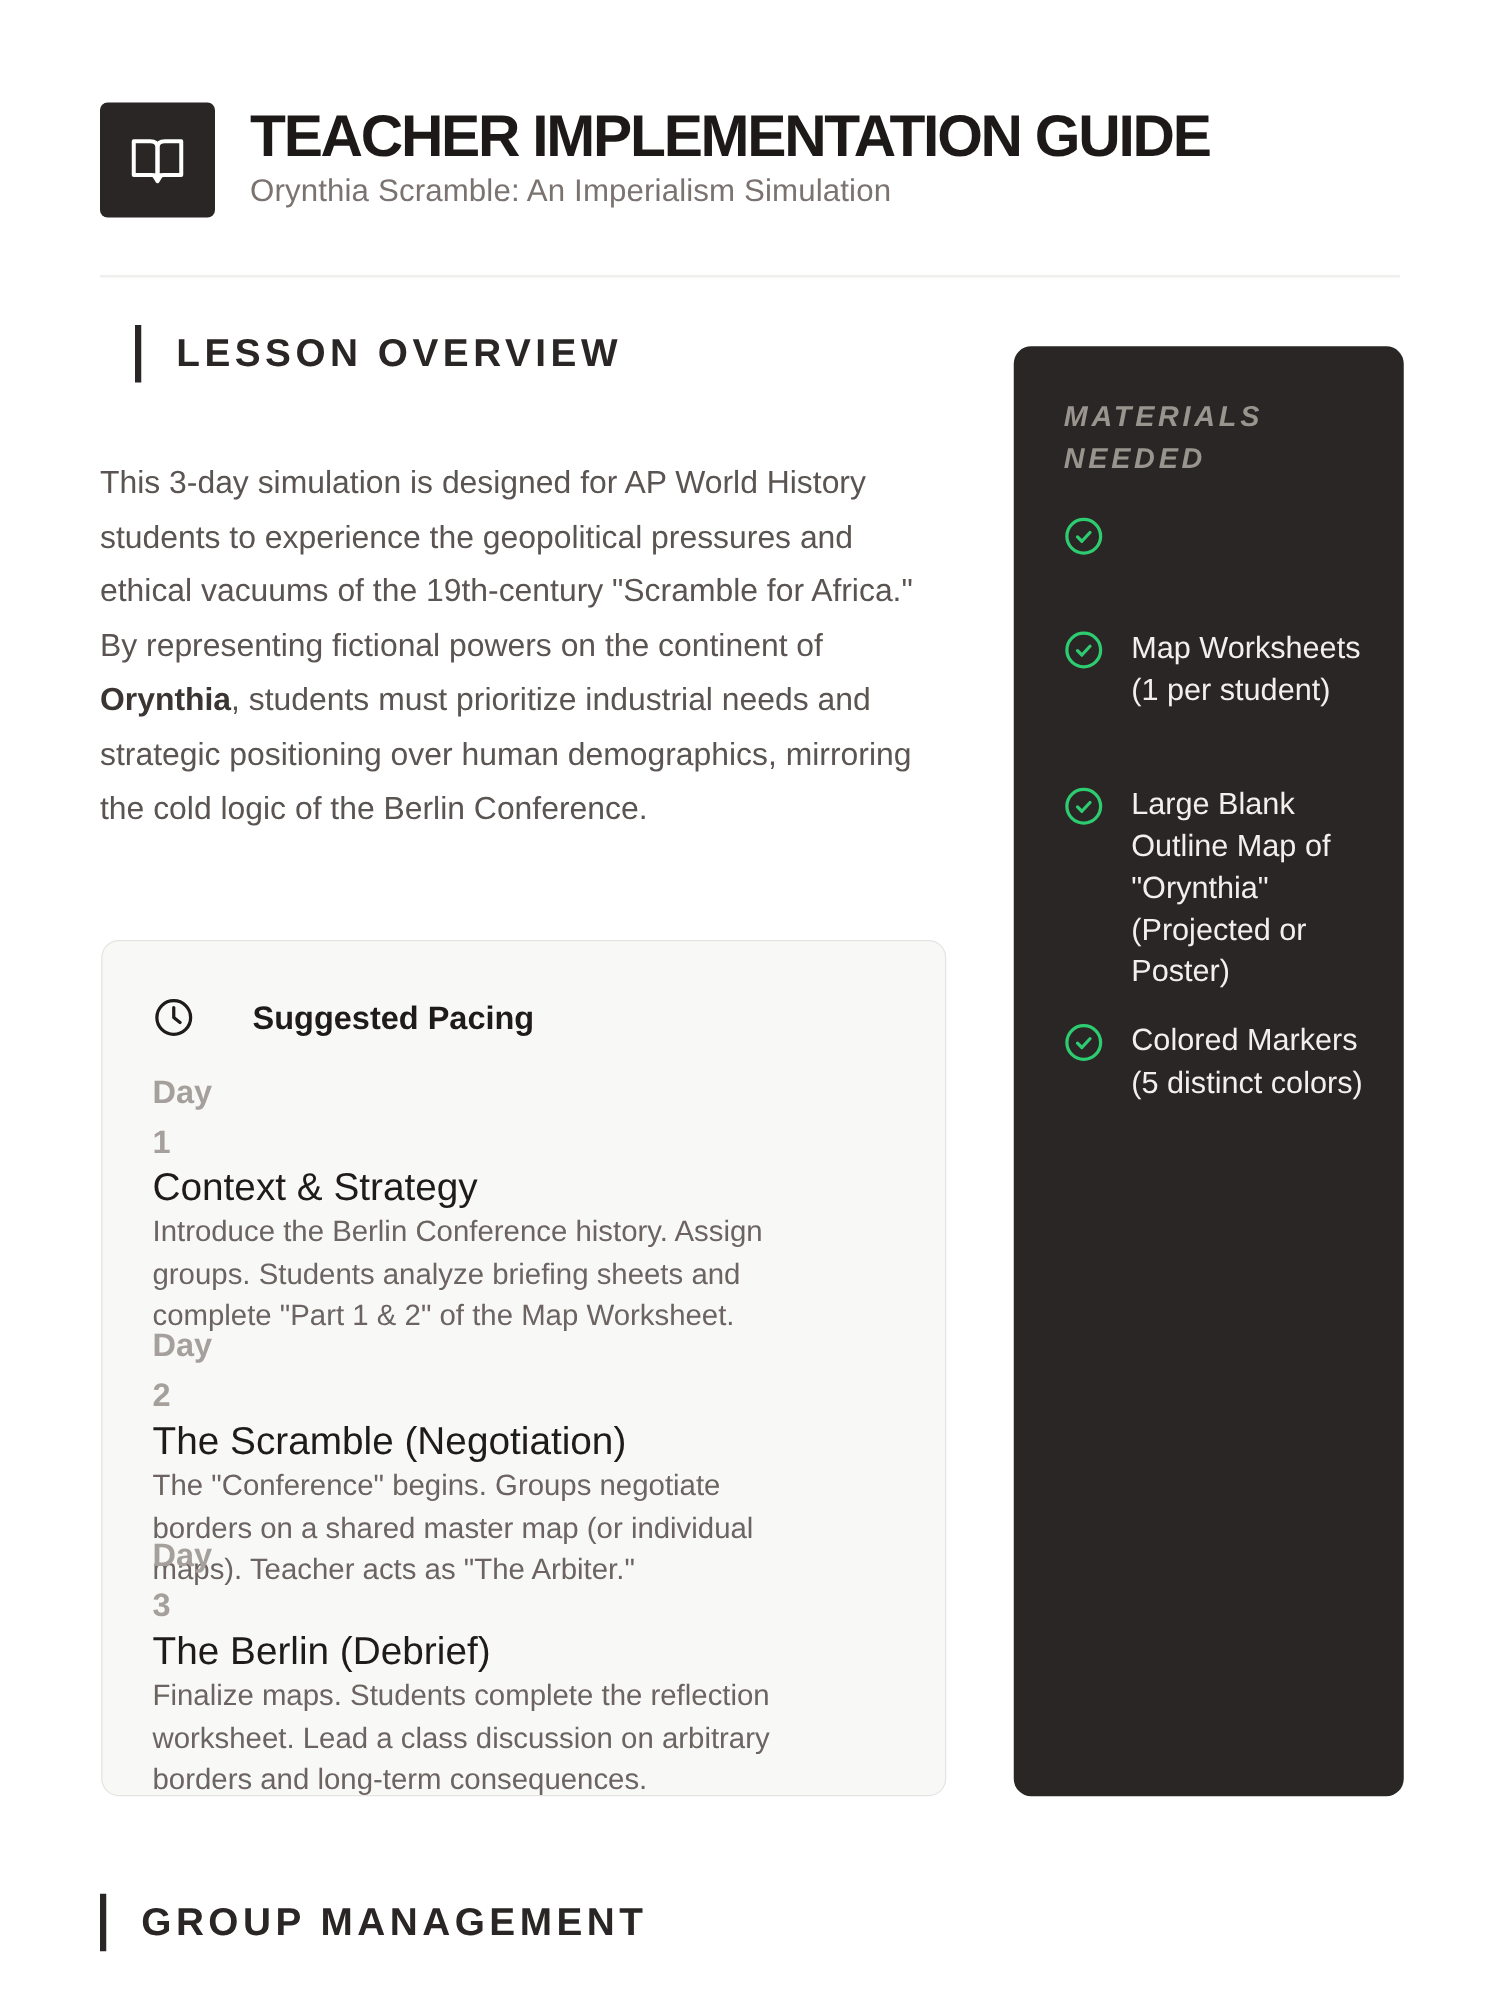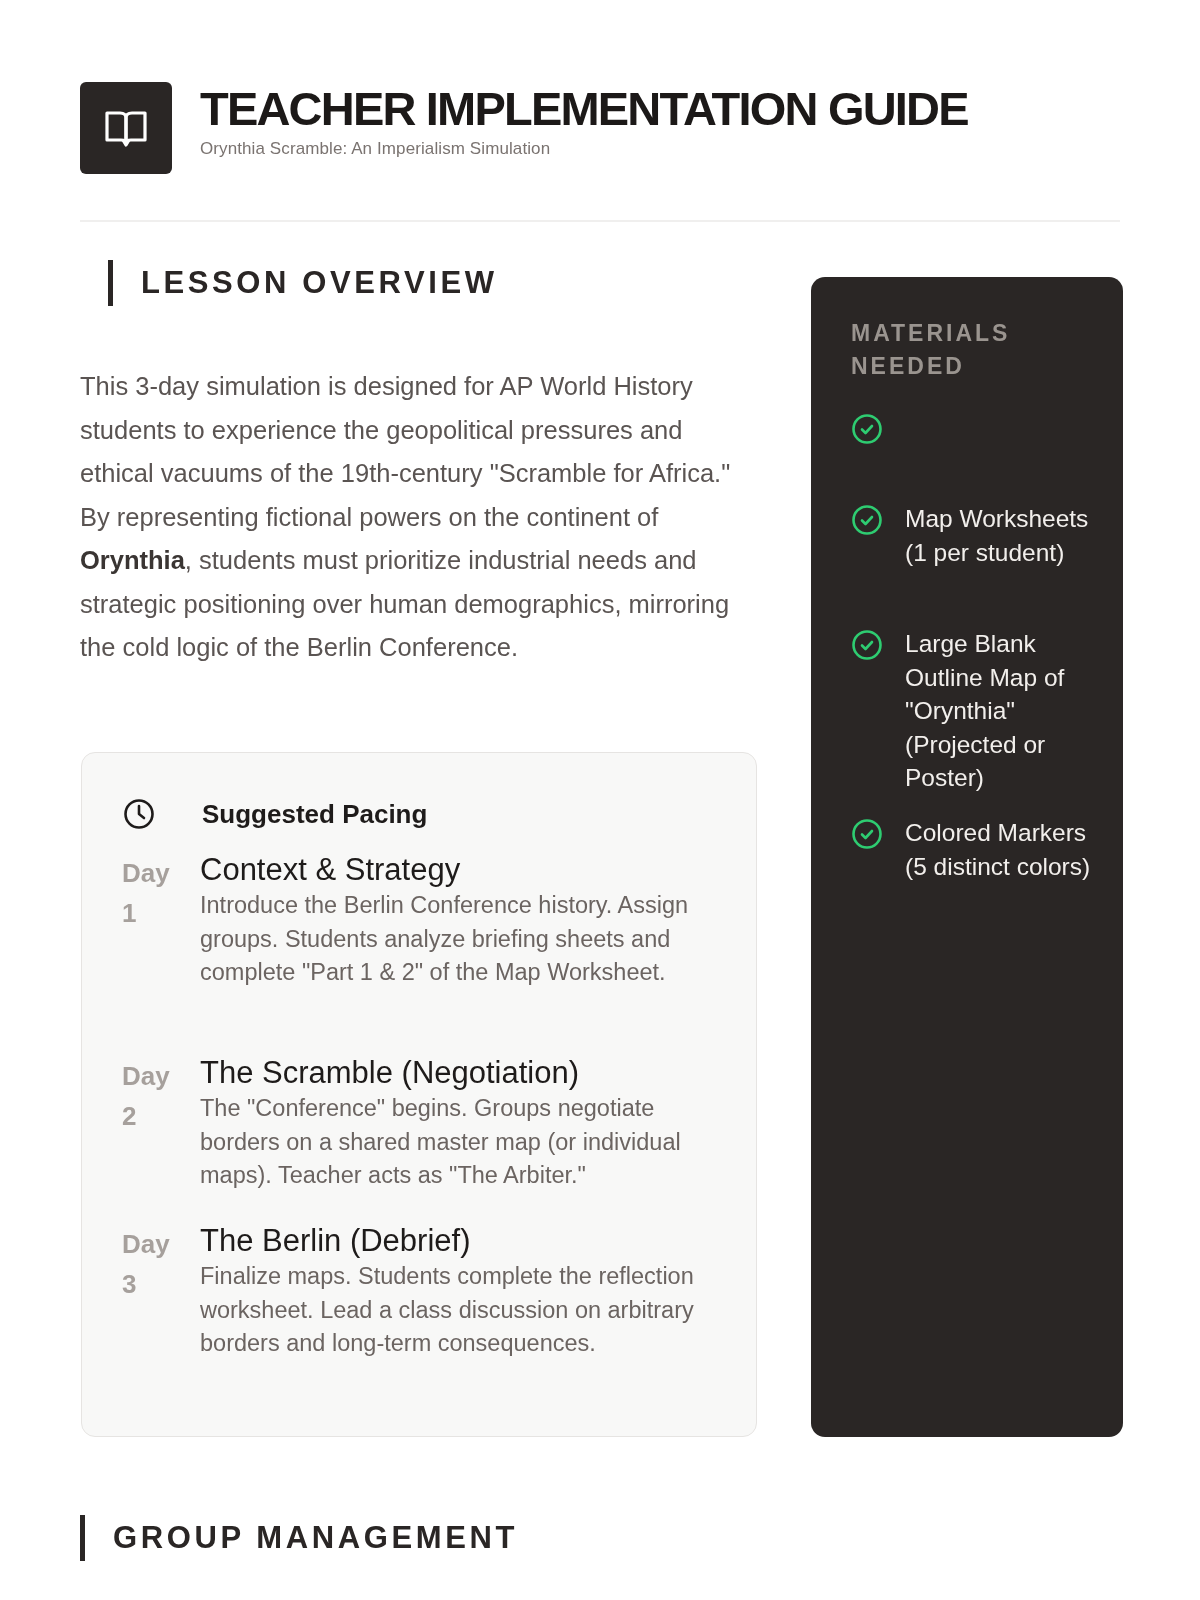--- a/index.html
+++ b/index.html
@@ -4,44 +4,44 @@
   <style>
     * { box-sizing: border-box; margin: 0; padding: 0; }
     html, body { width: 1200px; height: 1600px; background: #ffffff; overflow: hidden; }
     body { font-family: "Liberation Sans", "DejaVu Sans", sans-serif; color: #2a2625; position: relative; }
 
     .header { position: absolute; left: 80px; top: 82px; display: flex; align-items: flex-start; }
     .logo-box { width: 92px; height: 92px; background: #2a2625; border-radius: 6px; display: flex; align-items: center; justify-content: center; }
     .logo-box svg { width: 50px; height: 50px; }
     .header-text { margin-left: 28px; }
     .title { font-family: "Liberation Sans", sans-serif; font-weight: 700; font-size: 47px; letter-spacing: -1.8px; color: #1c1918; line-height: 56px; margin-top: -1px; }
-    .subtitle { font-size: 17px; color: #7a7370; margin-top: 2px; letter-spacing: 0.1px; }
+    .subtitle { font-size: 25px; color: #7a7370; margin-top: 2px; letter-spacing: 0.1px; }
 
     .divider { position: absolute; left: 80px; top: 220px; width: 1040px; height: 2px; background: #f0efee; }
 
     .section-head { position: absolute; left: 80px; display: flex; align-items: center; }
     .section-bar { width: 5px; height: 46px; background: #2a2625; }
     .section-title { margin-left: 28px; font-weight: 700; font-size: 31px; letter-spacing: 3.6px; color: #2a2625; }
 
     .overview { position: absolute; left: 80px; top: 365px; width: 680px; font-size: 25.5px; line-height: 43.5px; color: #5a5452; }
     .overview b { color: #3a3533; font-weight: 700; }
 
     .pacing-card { position: absolute; left: 81px; top: 752px; width: 676px; height: 685px; background: #f8f8f7; border: 1.5px solid #e6e4e2; border-radius: 14px; }
     .pacing-head { position: absolute; left: 40px; top: 44px; display: flex; align-items: center; gap: 34px; }
     .pacing-head svg { width: 34px; height: 34px; }
     .pacing-title { margin-left: 12px; font-weight: 700; font-size: 26px; color: #1e1b1a; }
 
-    .day { position: absolute; left: 40px; width: 600px; display: flex; }
+    .day { position: absolute; left: 40px; width: 600px; display: flex; flex-direction: column; }
     .day-label { width: 78px; font-weight: 700; font-size: 26px; line-height: 40px; color: #a6a09c; }
     .day-body { width: 520px; }
     .day-title { font-weight: 400; font-size: 31px; line-height: 34px; color: #1e1b1a; }
     .day-desc { font-size: 23.5px; line-height: 33.5px; color: #6b6461; margin-top: 2px; }
 
     .materials { position: absolute; left: 811px; top: 277px; width: 312px; height: 1160px; background: #2a2625; border-radius: 14px; }
-    .mat-title { position: absolute; left: 40px; top: 40px; width: 240px; font-weight: 700; font-size: 23px; line-height: 33px; letter-spacing: 3px; color: #9a948f; }
+    .mat-title { position: absolute; left: 40px; top: 40px; width: 240px; font-weight: 700; font-size: 23px; line-height: 33px; letter-spacing: 3px; color: #9a948f; font-style: italic; }
     .mat-item { position: absolute; left: 40px; width: 250px; display: flex; }
     .mat-icon { width: 32px; height: 32px; flex-shrink: 0; margin-top: 2px; }
     .mat-text { margin-left: 22px; font-size: 24.5px; line-height: 33.5px; color: #f2efec; }
   </style>
 </head>
 <body>
 
 <div class="header">
   <div class="logo-box">
     <svg viewBox="0 0 50 50" fill="none" stroke="#ffffff" stroke-width="3.2" stroke-linejoin="round">

